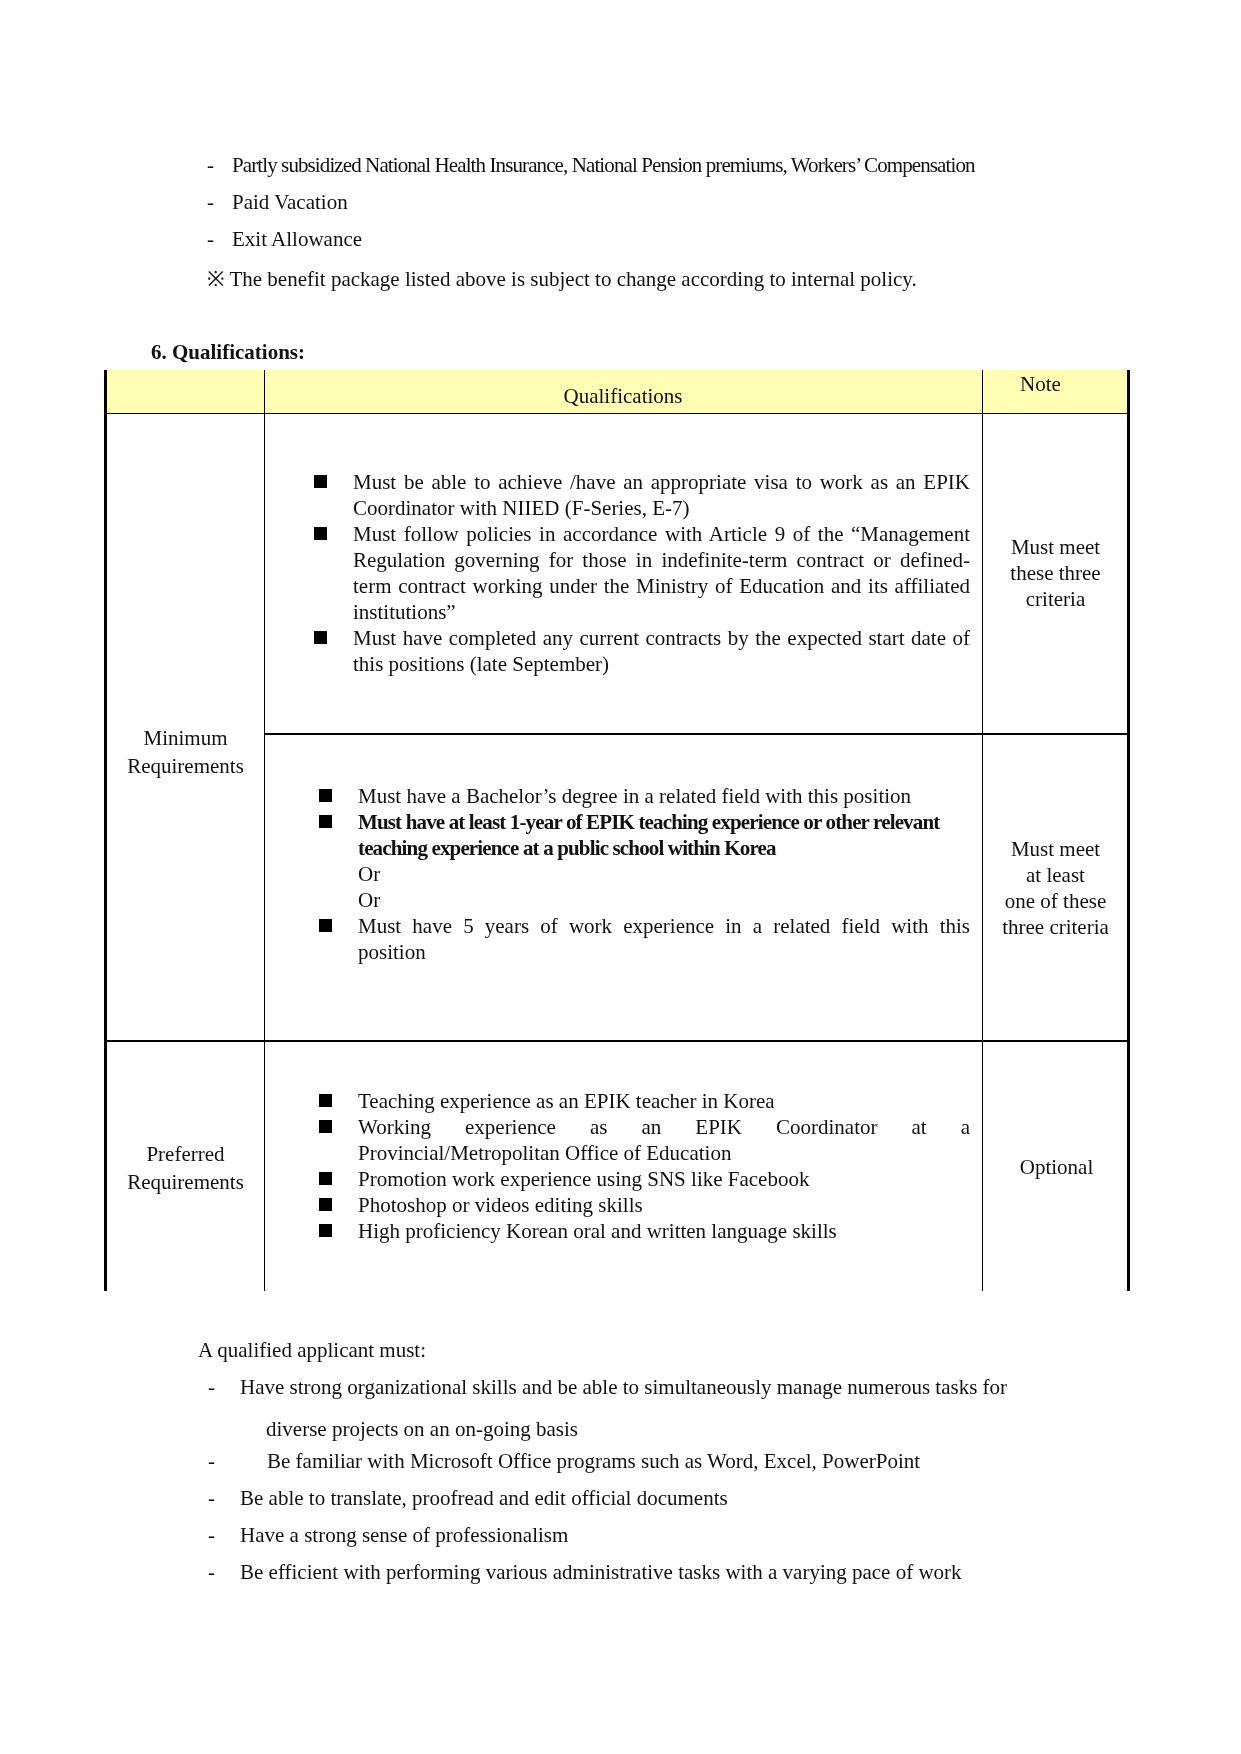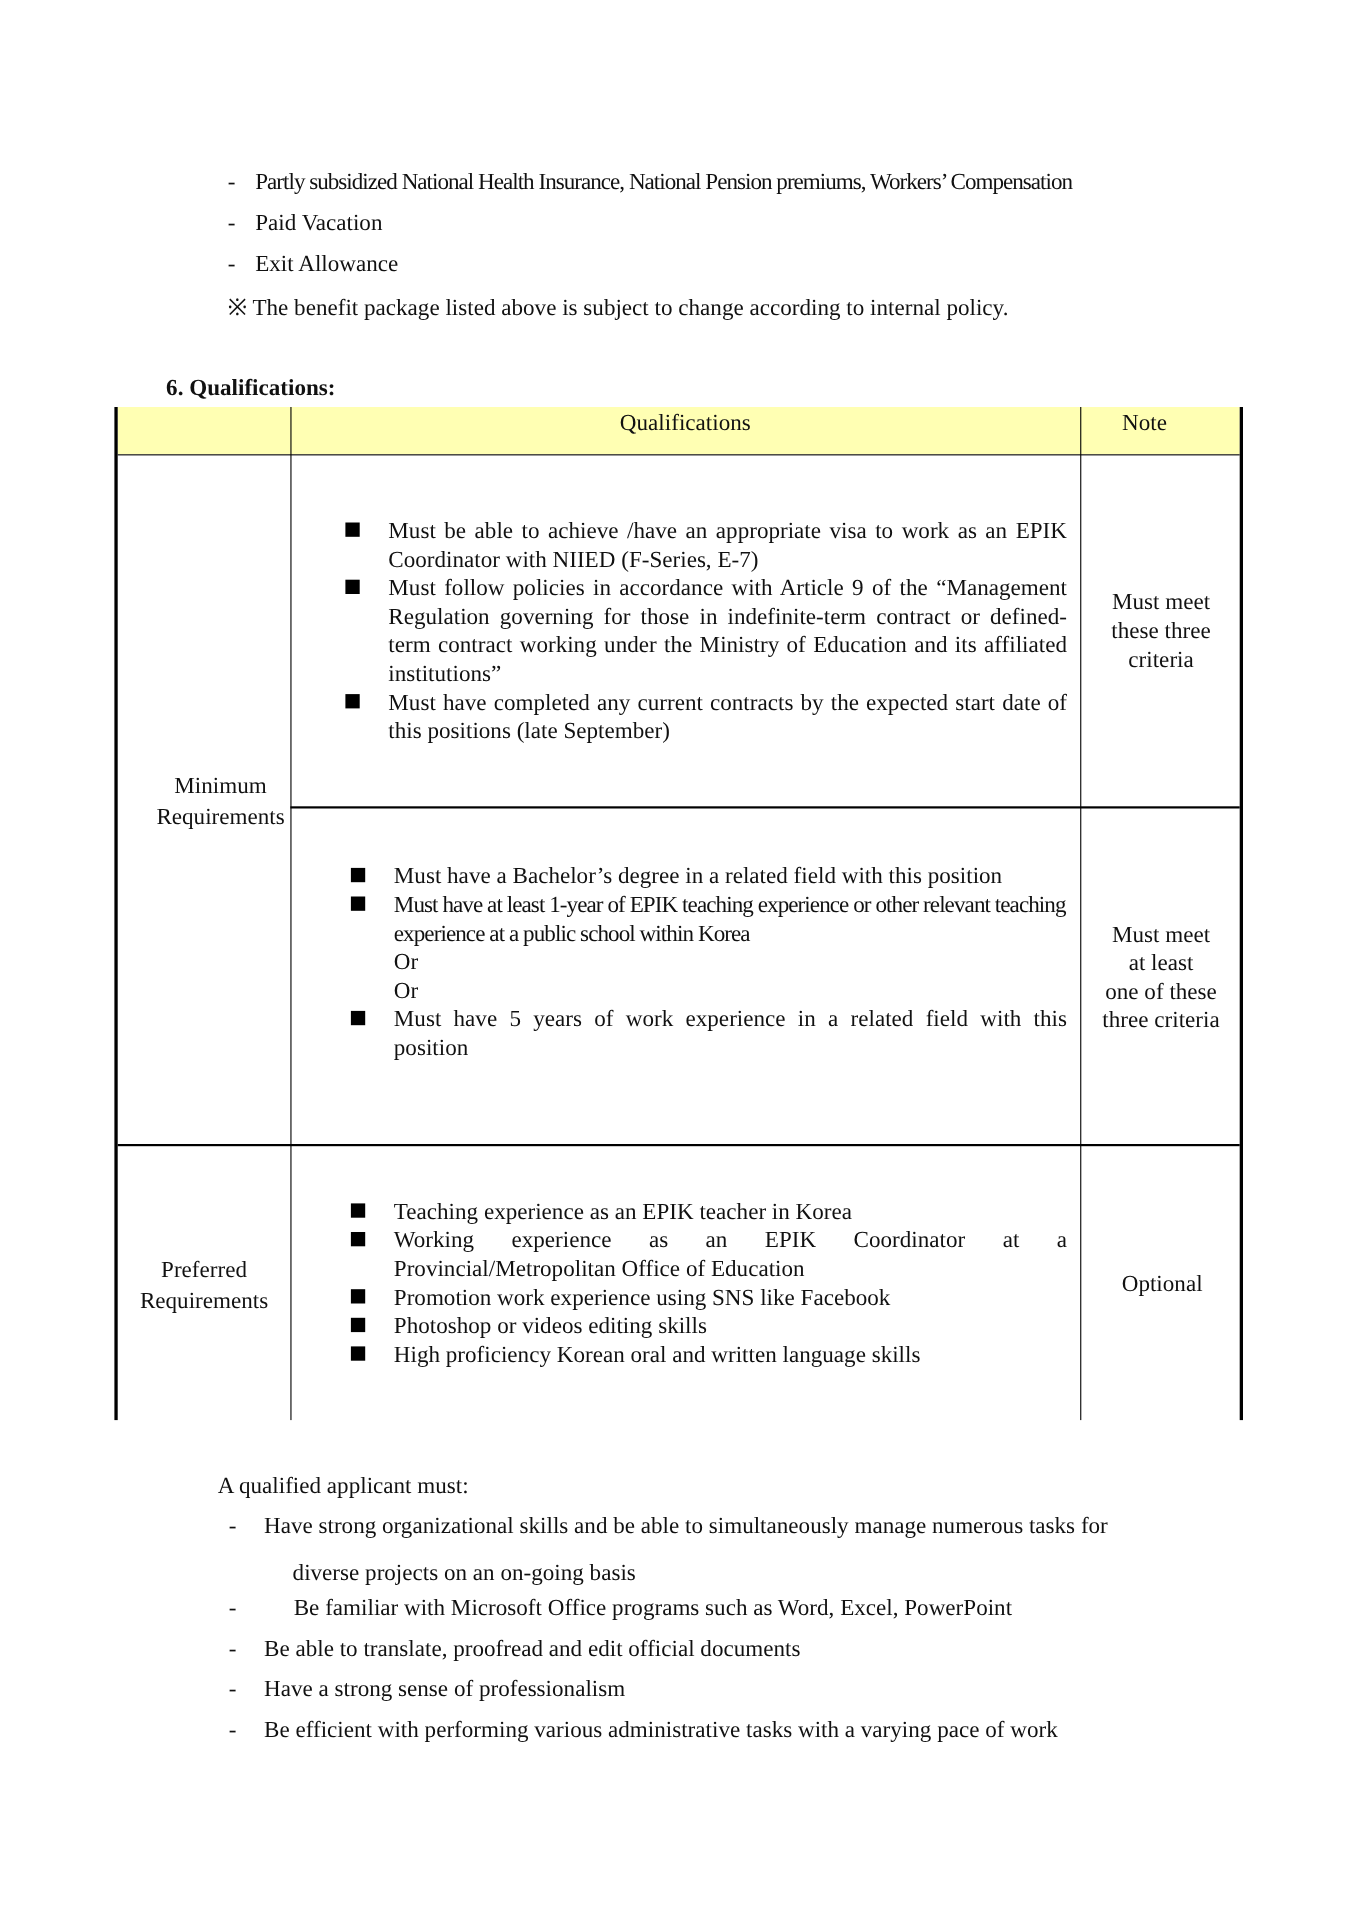--- a/index.html
+++ b/index.html
@@ -45,24 +45,24 @@
   <div class="header-bg"></div>
   <div class="tbl-outer-left"></div>
   <div class="tbl-outer-right"></div>
   <div class="vline" style="left:264px; top:370px; height:921px;"></div>
   <div class="vline" style="left:982px; top:370px; height:921px;"></div>
 
   <div class="hline" style="left:107px; top:413px; width:1020px;"></div>
   <div class="hline thick" style="left:264px; top:733px; width:863px;"></div>
   <div class="hline thick" style="left:107px; top:1040px; width:1020px;"></div>
 
-  <div class="cell-text" style="left:264px; top:370px; width:718px; line-height:28px; padding-top:0;">Qualifications</div>
+  <div class="cell-text" style="left:264px; top:370px; width:718px; line-height:28px; padding-top:12px;">Qualifications</div>
   <div class="cell-text" style="left:982px; top:370px; width:117px; line-height:28px;">Note</div>
 
-  <div class="cell-text" style="left:107px; top:700px; width:157px; line-height:28px;margin-left:15px;">
+  <div class="cell-text" style="left:107px; top:724px; width:157px; line-height:28px;">
     <div>Minimum</div>
     <div>Requirements</div>
   </div>
 
   <div class="bullets" style="left:353px; top:469px; width:617px;">
     <div class="item justify">
       <span class="sq" style="left:-39px; top:6px;"></span>
       <span>Must be able to achieve /have an appropriate visa to work as an EPIK Coordinator with NIIED  (F-Series, E-7)</span>
     </div>
     <div class="item justify">
@@ -78,21 +78,21 @@
     <div>Must meet</div>
     <div>these three</div>
     <div>criteria</div>
   </div>
 
   <div class="bullets" style="left:358px; top:783px; width:612px;">
     <div class="item">
       <span class="sq" style="left:-39px; top:6px;"></span>
       <span>Must have a Bachelor’s degree in a related field with this position</span>
     </div>
-    <div class="item condensed" style="letter-spacing:-0.85px;">
+    <div class="item condensed" style="letter-spacing:-0.85px;font-weight:bold;">
       <span class="sq" style="left:-39px; top:6px;"></span>
       <span>Must have at least 1-year of EPIK teaching experience or other relevant teaching experience at a public school within Korea</span>
     </div>
     <div class="item">Or</div>
     <div class="item">Or</div>
     <div class="item justify">
       <span class="sq" style="left:-39px; top:6px;"></span>
       <span>Must have 5 years of work experience in a related field with this position</span>
     </div>
   </div>

